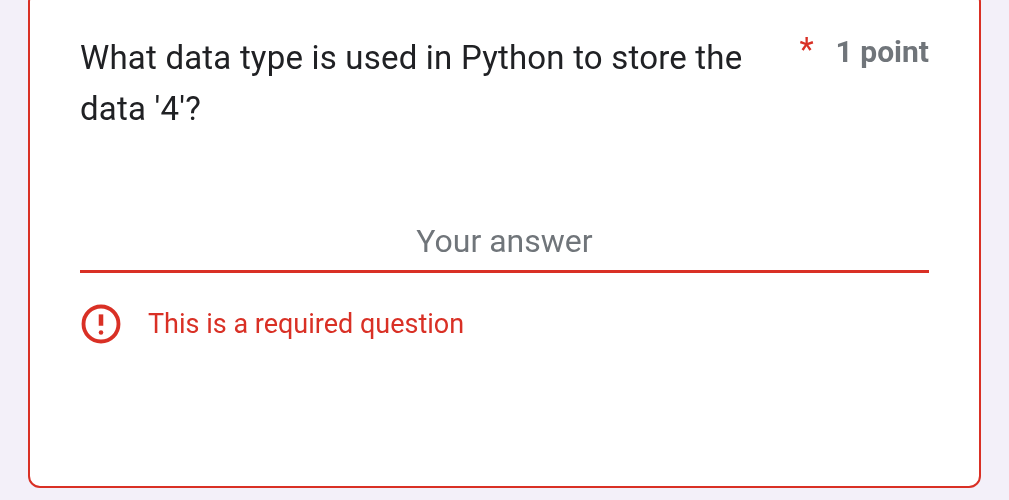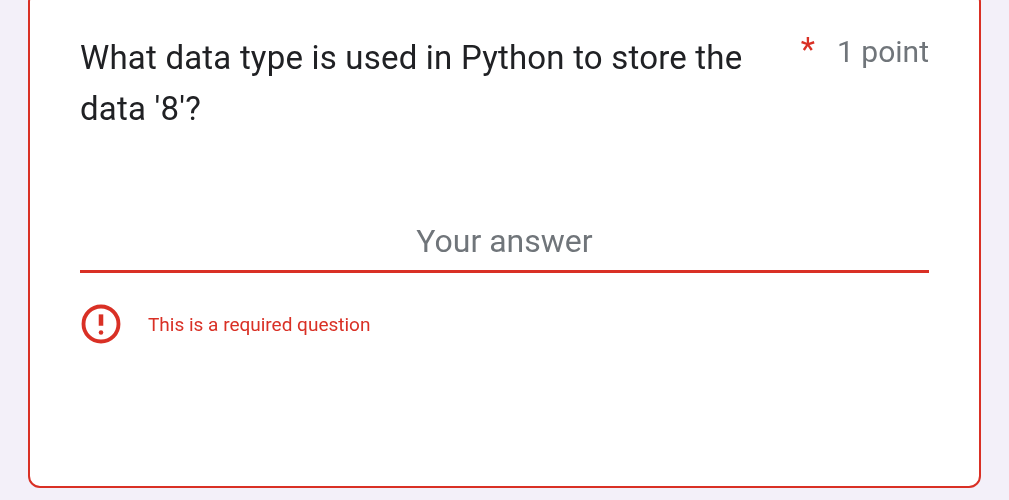--- a/index.html
+++ b/index.html
@@ -40,21 +40,21 @@
     }
     .required-asterisk {
       color: #d93025;
       font-size: 33px;
       font-weight: 400;
       margin-top: -2px;
     }
     .points {
       color: #70757a;
       font-size: 30px;
-      font-weight: 400;
+      font-weight: 700;
       white-space: nowrap;
       margin-top: 2px;
     }
     .answer-input {
       width: 100%;
       border: none;
       border-bottom: 3px solid #d93025;
       font-size: 32px;
       color: #202124;
       padding: 8px 0 10px 0;
@@ -76,30 +76,30 @@
       width: 42px;
       height: 42px;
       flex-shrink: 0;
     }
     .error-icon svg {
       width: 100%;
       height: 100%;
     }
     .error-text {
       color: #d93025;
-      font-size: 19px;
+      font-size: 27px;
       font-weight: 400;
     }
   </style>
 </head>
 <body>
 
 <div class="question-card">
   <div class="question-header">
-    <div class="question-text">What data type is used in Python to store the data '8'?</div>
+    <div class="question-text">What data type is used in Python to store the data '4'?</div>
     <span class="required-asterisk">*</span>
     <span class="points">1 point</span>
   </div>
   
   <input type="text" class="answer-input" placeholder="Your answer" style="">
   
   <div class="error-message">
     <span class="error-icon">
       <svg viewBox="0 0 24 24" fill="none" stroke="#d93025" stroke-width="2.2">
         <circle cx="12" cy="12" r="10"></circle>

